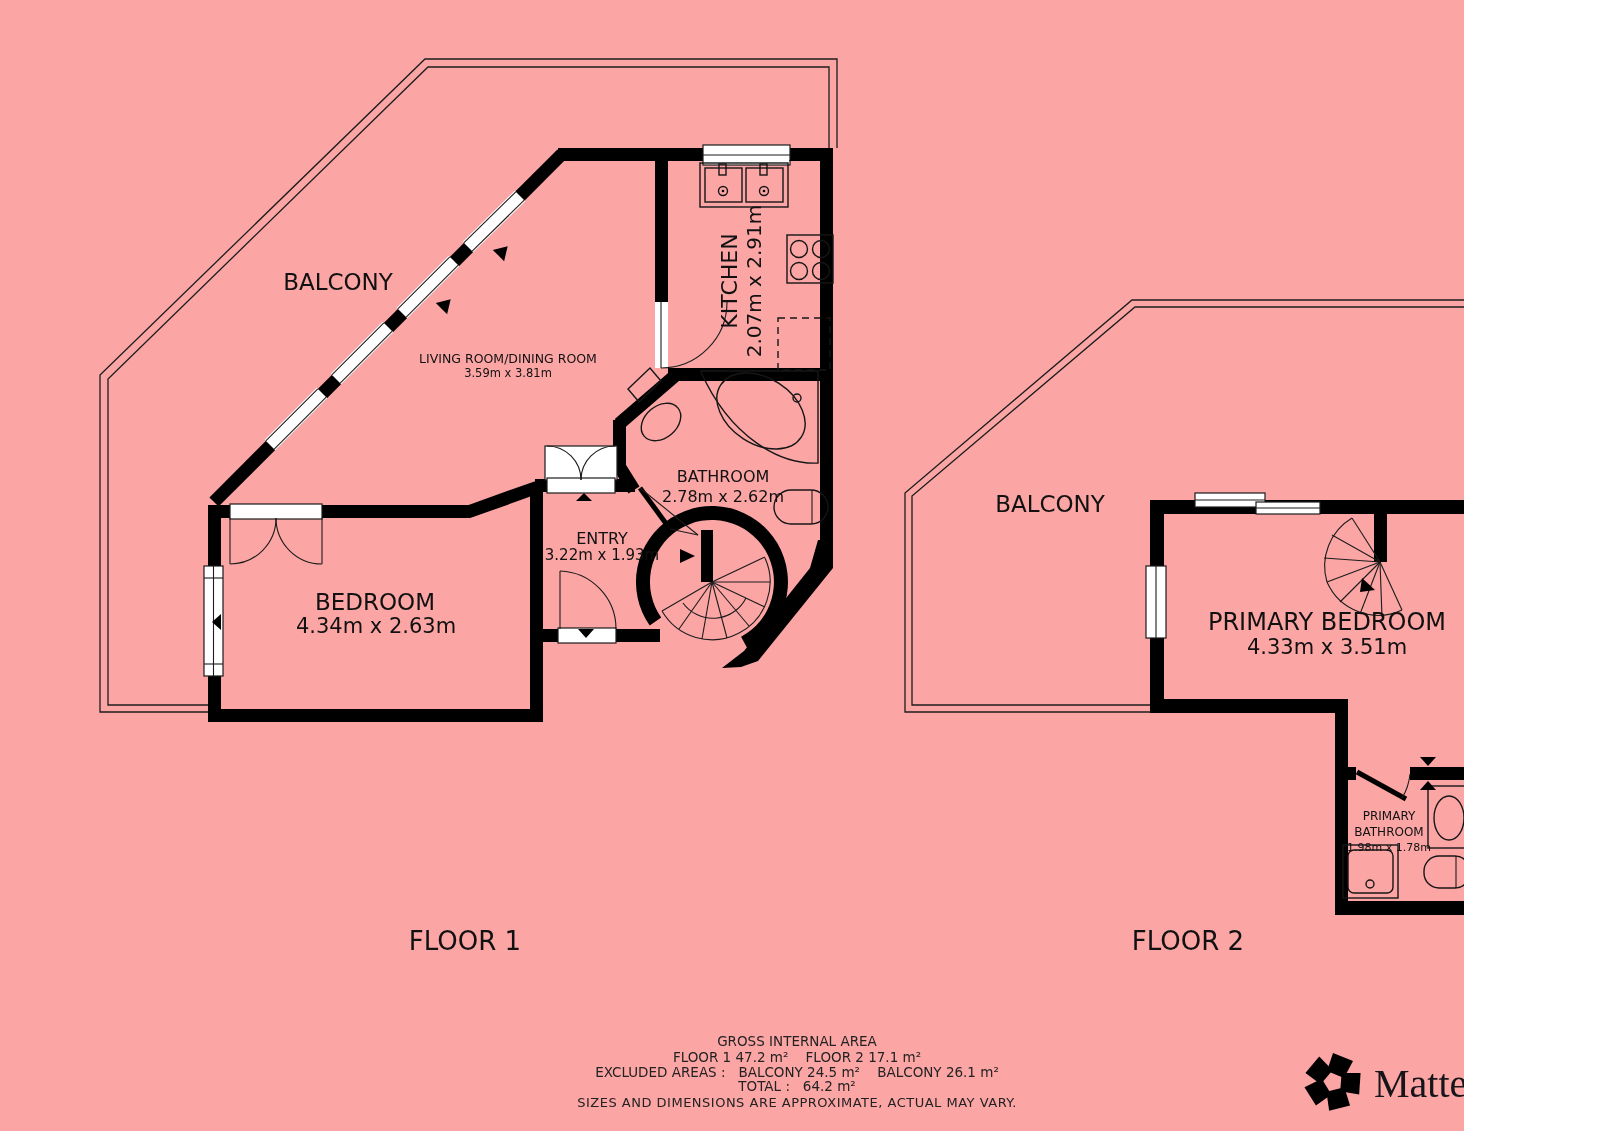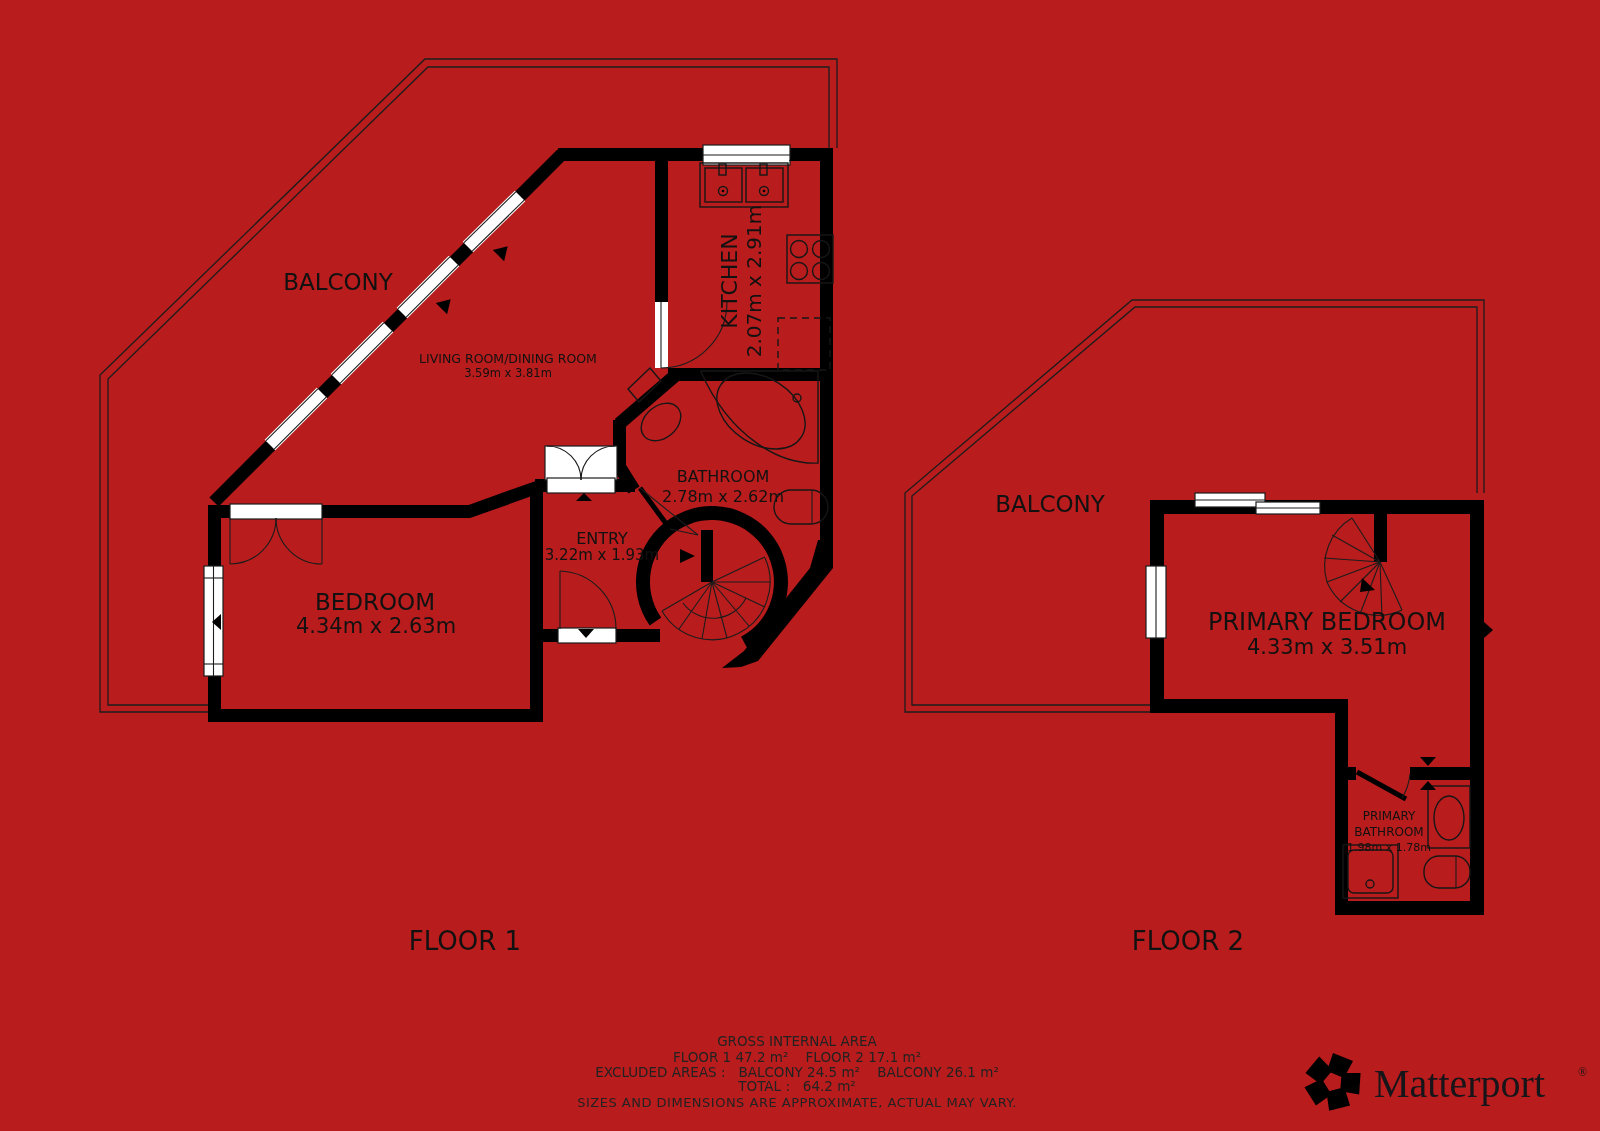--- a/index.html
+++ b/index.html
@@ -1,16 +1,16 @@
 <!DOCTYPE html>
 <html><head>
 <meta charset="utf-8">
 <style>
   html,body{margin:0;padding:0;background:#ffffff;}
-  .page{position:relative;width:1600px;height:1131px;background:#b91c1c;overflow:hidden;}
+  .page{position:relative;width:1464px;height:1131px;background:#fca5a5;overflow:hidden;}
   svg{display:block;}
   svg text{white-space:pre;}
   .lbl{font-family:"DejaVu Sans","Liberation Sans",sans-serif;fill:#111111;text-anchor:middle;}
   .ftr{font-family:"DejaVu Sans","Liberation Sans",sans-serif;fill:#222222;text-anchor:middle;}
   .wall{fill:#000000;stroke:none;}
   .wline{stroke:#000000;stroke-width:13;fill:none;}
   .thin{stroke:#1c1c1c;stroke-width:1.3;fill:none;}
   .thin2{stroke:#1c1c1c;stroke-width:1.1;fill:none;}
   .winrect{fill:#ffffff;stroke:#1c1c1c;stroke-width:1.2;}
   .wincover{stroke:#ffffff;stroke-width:15;fill:none;}

